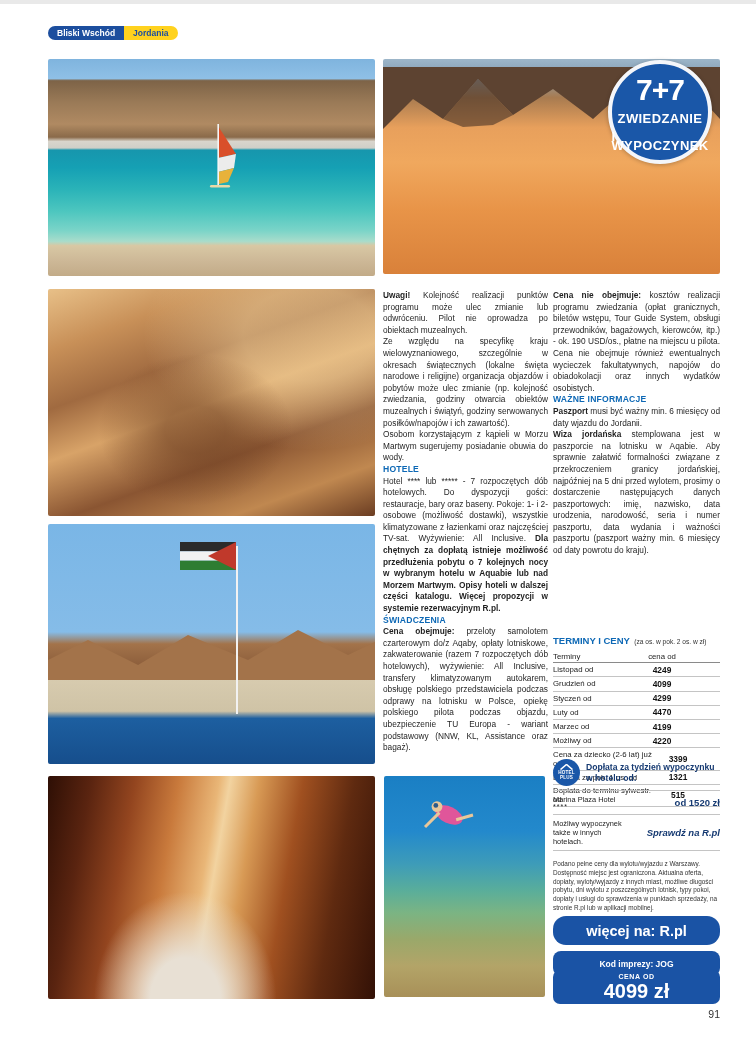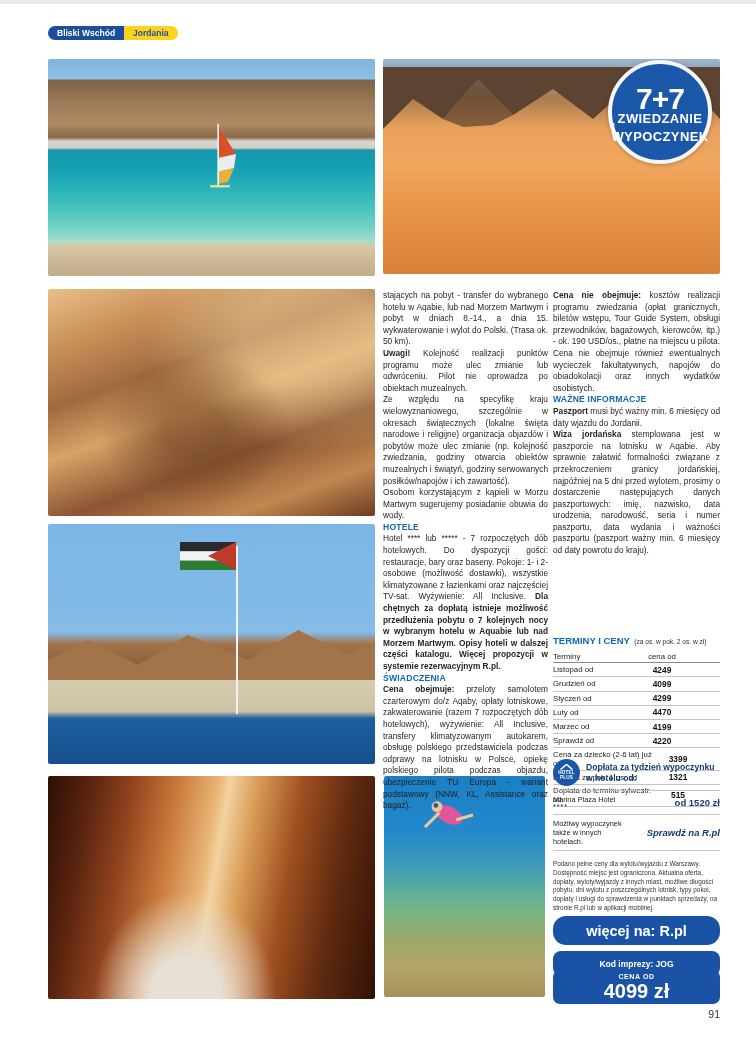--- a/index.html
+++ b/index.html
@@ -34,21 +34,21 @@
     background:linear-gradient(100deg,#2e0f05 0%,#5a2410 12%,#93451f 24%,#c97a3c 36%,#e9b677 47%,#f2d3a0 50%,#d89a55 58%,#a05020 70%,#5f2a10 84%,#331106 100%);}
   .ph-canyon::after{content:"";position:absolute;inset:0;
     background:radial-gradient(ellipse at 42% 100%, #e8e0d4 0 13%, rgba(232,224,212,0) 34%);}
   .ph-snorkel{left:384px;top:772px;width:161px;height:221px;
     background:linear-gradient(180deg,#1a7fc4 0%,#2389cc 25%,#3e9cb8 40%,#5aae9a 52%,#7bb483 62%,#9aa86a 74%,#b3a468 86%,#a89058 100%);}
   .ph-snorkel .diver{position:absolute;left:18%;top:7%;width:72px;height:60px;}
   
   .badge77{position:absolute;left:608px;top:56px;width:104px;height:104px;border-radius:50%;
     background:#1a57a8;border:4px solid #f4f6fa;box-sizing:border-box;
     display:flex;flex-direction:column;align-items:center;justify-content:center;color:#fff;
-    box-shadow:0 1px 4px rgba(0,0,0,.25);}
+    box-shadow:0 1px 4px rgba(0,0,0,.25);gap:9px;}
   .b77-top{font-size:30px;font-weight:800;letter-spacing:-1px;line-height:30px;}
   .b77-line{font-size:13px;font-weight:bold;letter-spacing:.4px;line-height:9px;}
   
   .col{position:absolute;font-size:8.3px;line-height:11.6px;text-align:justify;color:#1f1f1f;}
   .col1{left:383px;top:286px;width:165px;}
   .col2{left:553px;top:286px;width:167px;}
   .col p{margin:0;}
   .section-h{margin:0;font-size:8.6px;line-height:11.6px;font-weight:bold;color:#0d68b5;letter-spacing:.2px;}
   
   .terminy{position:absolute;left:553px;top:626px;width:167px;}
@@ -146,21 +146,20 @@
     </svg>
   </div>
 
   <div class="badge77">
     <div class="b77-top">7+7</div>
     <div class="b77-line">ZWIEDZANIE</div>
     <div class="b77-line">I WYPOCZYNEK</div>
   </div>
 
   <div class="col col1">
-    <p>stających na pobyt - transfer do wybranego hotelu w Aqabie, lub nad Morzem Martwym i pobyt w dniach 8.-14., a dnia 15. wykwaterowanie i wylot do Polski. (Trasa ok. 50 km).</p>
     <p><b>Uwagi!</b><span> Kolejność realizacji punktów programu może ulec zmianie lub odwróceniu. Pilot nie oprowadza po obiektach muzealnych.</span></p>
     <p>Ze względu na specyfikę kraju wielowyznaniowego, szczególnie w okresach świątecznych (lokalne święta narodowe i religijne) organizacja objazdów i pobytów może ulec zmianie (np. kolejność zwiedzania, godziny otwarcia obiektów muzealnych i świątyń, godziny serwowanych posiłków/napojów i ich zawartość).</p>
     <p>Osobom korzystającym z kąpieli w Morzu Martwym sugerujemy posiadanie obuwia do wody.</p>
     <h4 class="section-h">HOTELE</h4>
     <p><span>Hotel **** lub ***** - 7 rozpoczętych dób hotelowych. Do dyspozycji gości: restauracje, bary oraz baseny. Pokoje: 1- i 2-osobowe (możliwość dostawki), wszystkie klimatyzowane z łazienkami oraz najczęściej TV-sat. Wyżywienie: All Inclusive. </span><b>Dla chętnych za dopłatą istnieje możliwość przedłużenia pobytu o 7 kolejnych nocy w wybranym hotelu w Aquabie lub nad Morzem Martwym. Opisy hoteli w dalszej części katalogu. Więcej propozycji w systemie rezerwacyjnym R.pl.</b></p>
     <h4 class="section-h">ŚWIADCZENIA</h4>
     <p><b>Cena obejmuje:</b><span> przeloty samolotem czarterowym do/z Aqaby, opłaty lotniskowe, zakwaterowanie (razem 7 rozpoczętych dób hotelowych), wyżywienie: All Inclusive, transfery klimatyzowanym autokarem, obsługę polskiego przedstawiciela podczas odprawy na lotnisku w Polsce, opiekę polskiego pilota podczas objazdu, ubezpieczenie TU Europa - wariant podstawowy (NNW, KL, Assistance oraz bagaż).</span></p>
   </div>
 
   <div class="col col2">
@@ -193,21 +192,21 @@
       </div>
     <div class="trow">
         <span class="tlabel">Luty od</span>
         <span class="tval b">4470</span>
       </div>
     <div class="trow">
         <span class="tlabel">Marzec od</span>
         <span class="tval b">4199</span>
       </div>
     <div class="trow">
-        <span class="tlabel">Sprawdź od</span>
+        <span class="tlabel">Możliwy od</span>
         <span class="tval b">4220</span>
       </div>
     <div class="trow">
         <span class="tlabel">Cena za dziecko (2-6 lat) już od</span>
         <span class="tval2">3399</span>
       </div>
     <div class="trow">
         <span class="tlabel">Dopłata za pok. 1 os. od</span>
         <span class="tval2">1321</span>
       </div>

